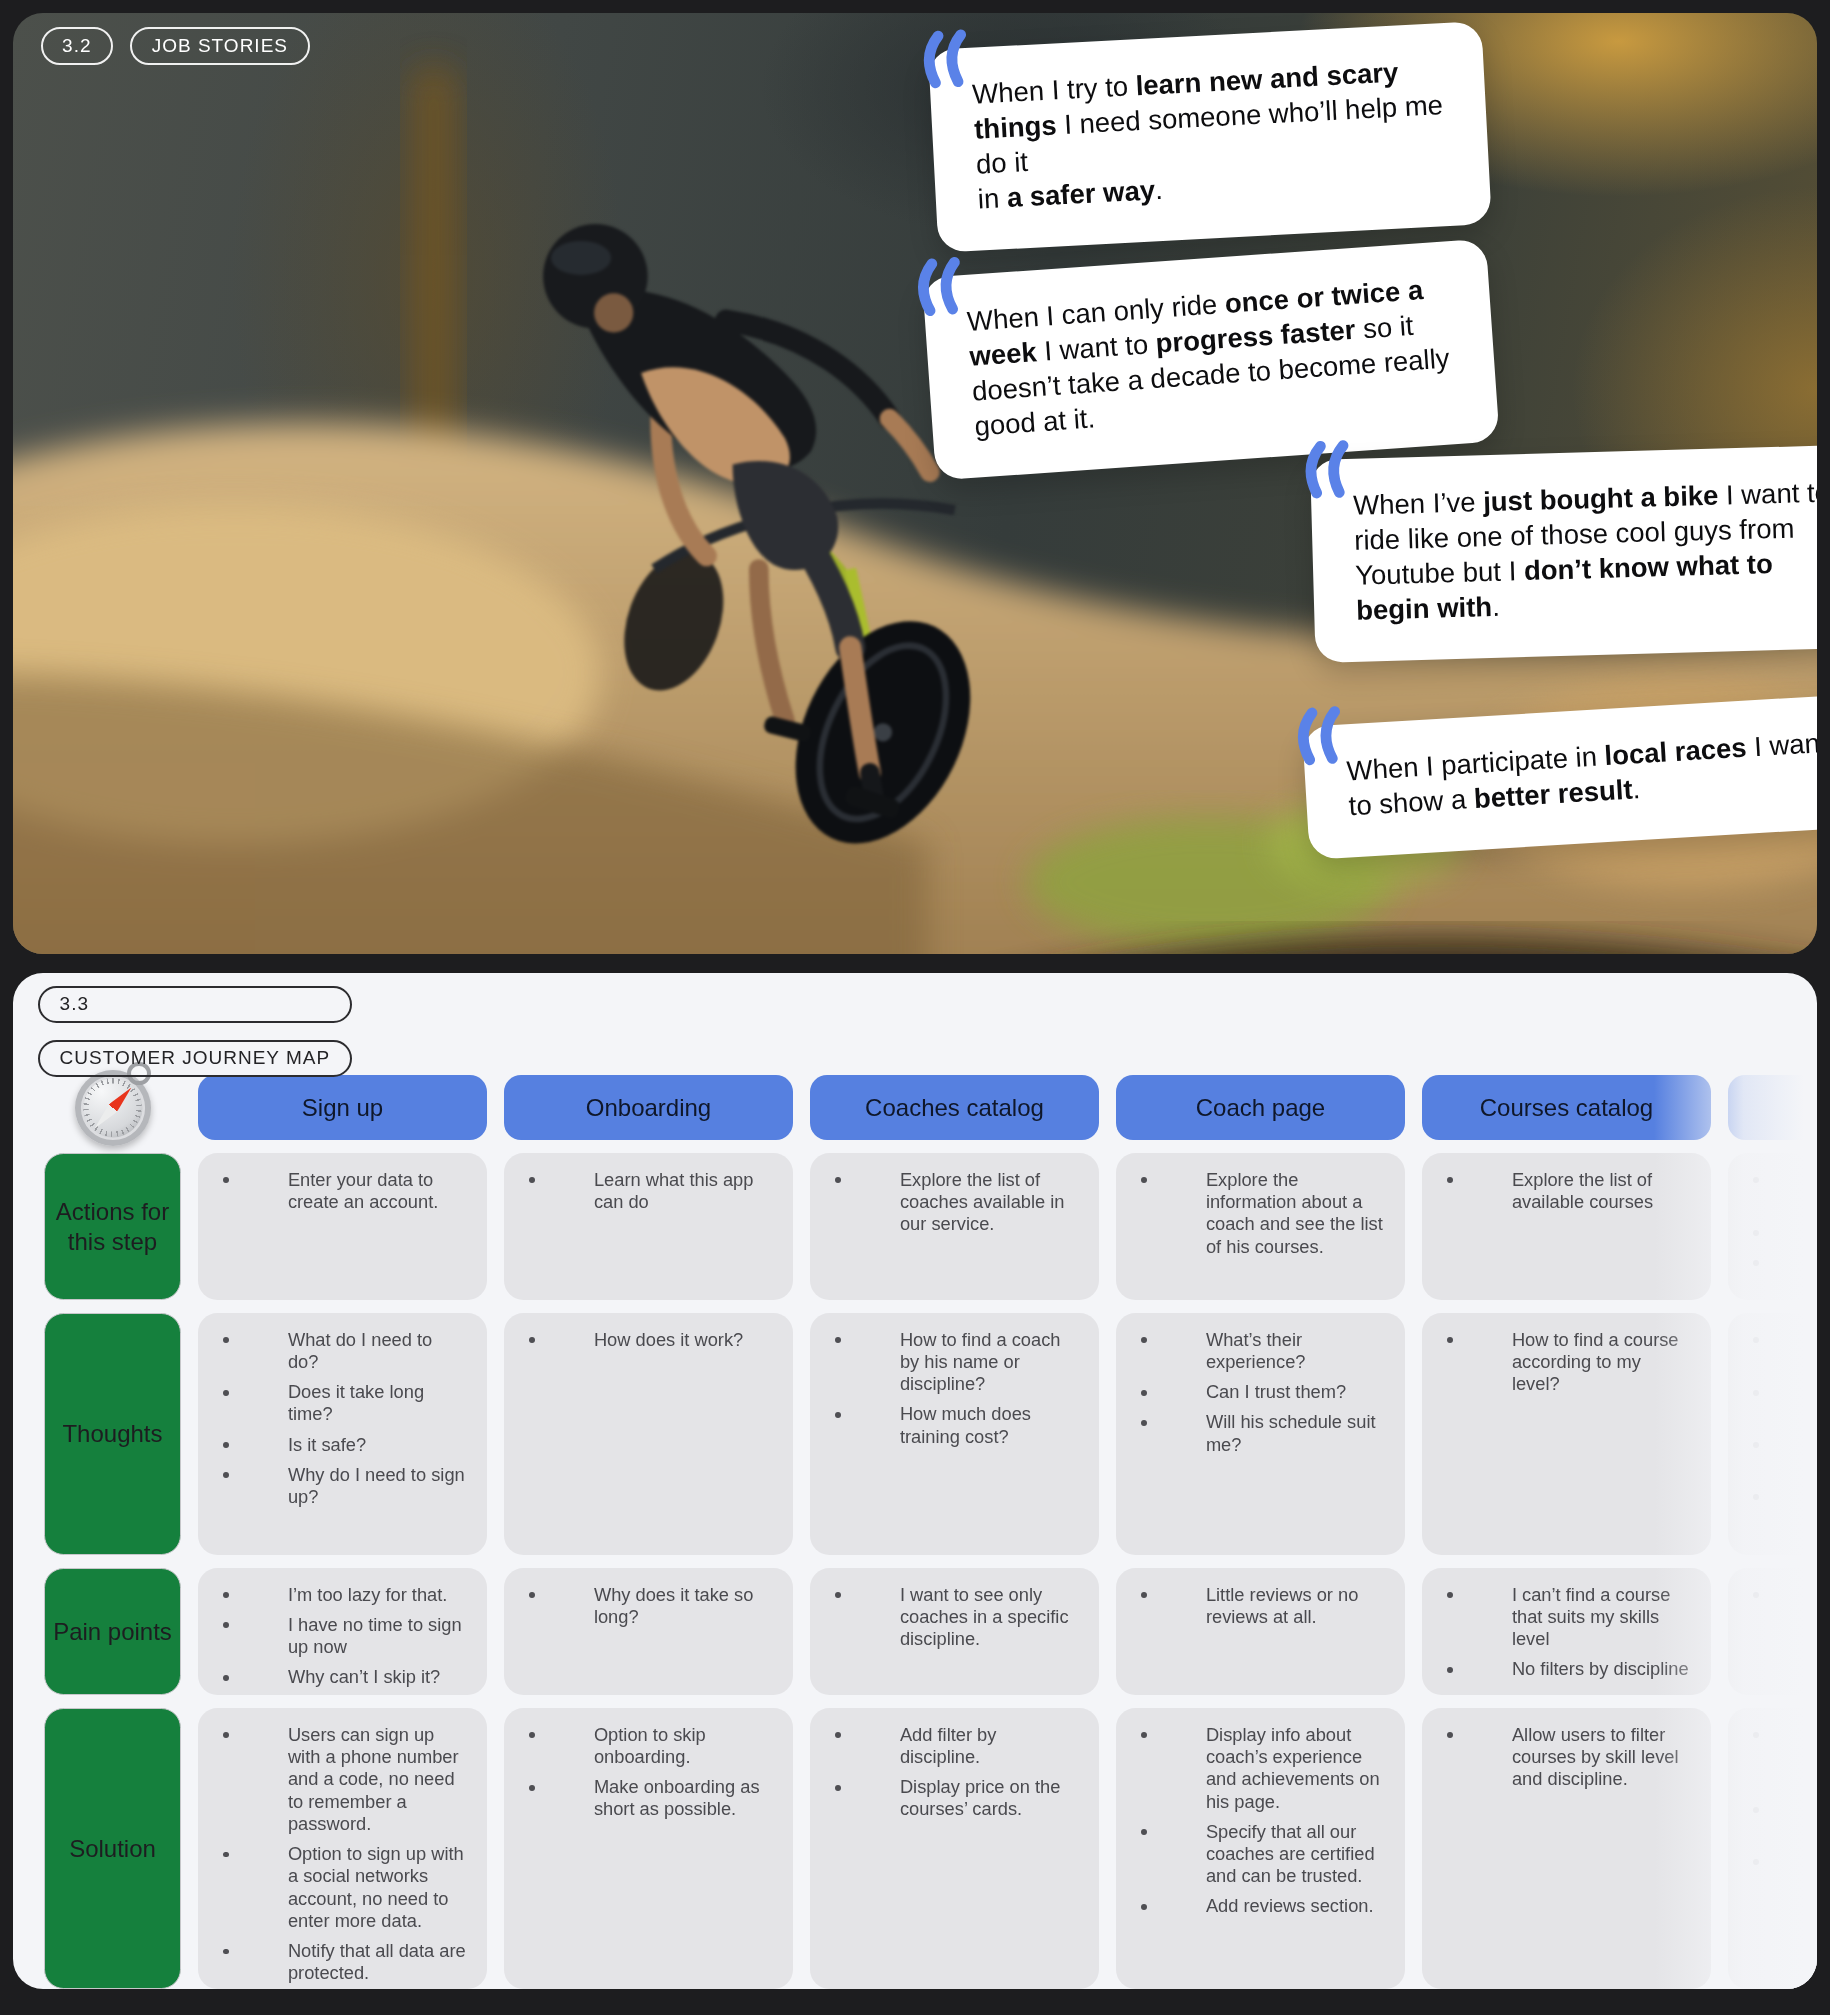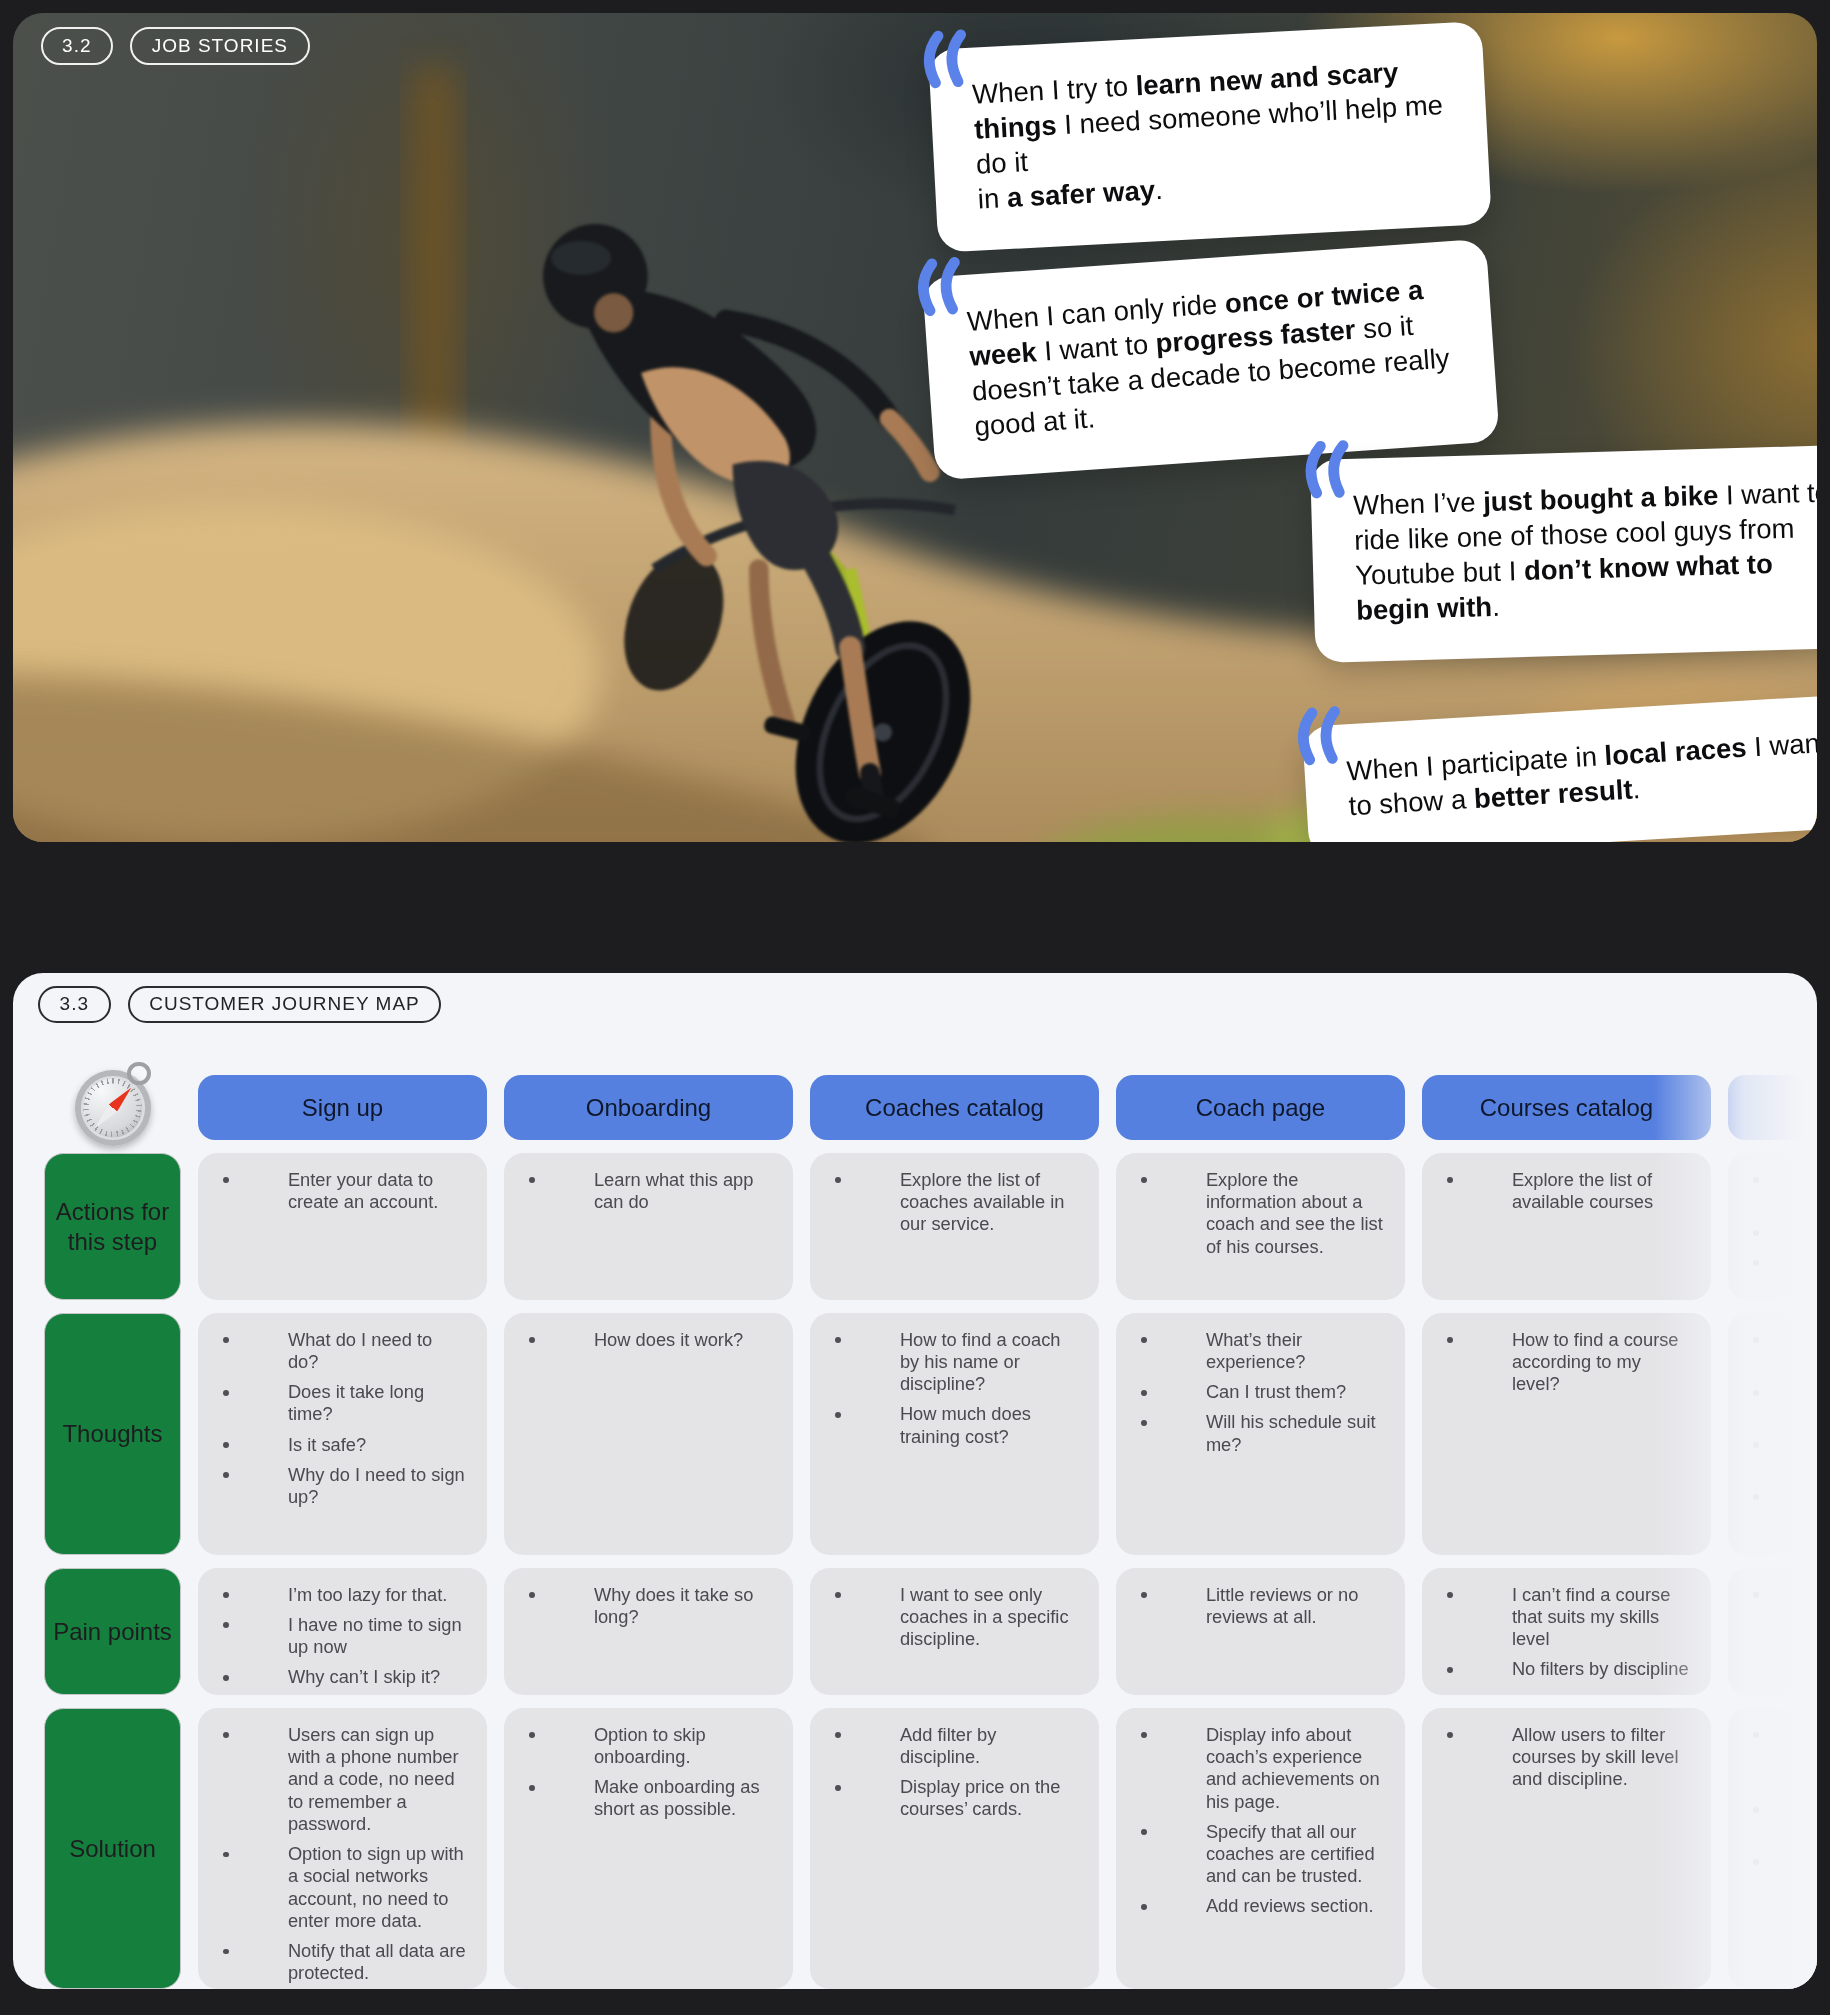--- a/index.html
+++ b/index.html
@@ -1,20 +1,20 @@
 <!DOCTYPE html>
 <html style="font-size:10.5px"><head>
 <meta charset="utf-8">
 <style>
   html,body{margin:0;padding:0;background:#1d1d1f;}
   .canvas{position:relative;width:1831px;height:2015px;background:#1d1d1f;overflow:hidden;
           font-family:"Liberation Sans",sans-serif;}
 
   
-  .photo-panel{position:absolute;left:13px;top:13px;width:1804px;height:829px;border-radius:30px;
+  .photo-panel{position:absolute;left:13px;top:13px;width:1804px;height:941px;border-radius:30px;
     overflow:hidden;
     background:linear-gradient(100deg,#4c504b 0%,#414745 28%,#353c3b 55%,#3d4139 76%,#5a5134 100%);}
   .photo-glow{position:absolute;inset:0;z-index:0;pointer-events:none;
     background:
       radial-gradient(458px 222px at 89% 3%, rgba(207,158,64,.95), transparent 70%),
       radial-gradient(340px 281px at 100% 40%, rgba(152,117,50,.8), transparent 72%),
       radial-gradient(281px 471px at 23% 28%, rgba(92,76,42,.55), transparent 70%),
       radial-gradient(327px 196px at 55% 8%, rgba(40,46,48,.8), transparent 75%);}
   .terrain{position:absolute;inset:0;z-index:1;}
   .rider{position:absolute;left:432px;top:190px;width:621px;height:758px;z-index:2;filter:blur(1.6px);}
@@ -30,21 +30,21 @@
   .bubble b{font-weight:700;}
   .qmark{position:absolute;left:-10.5px;top:-21px;}
   .b1{left:915px;top:37px;width:475px;transform:rotate(-3deg);}
   .b2{left:909px;top:265px;width:486px;transform:rotate(-4deg);}
   .b3{left:1297px;top:447px;width:485px;transform:rotate(-1.6deg);}
   .b4{left:1289px;top:714px;width:492px;transform:rotate(-3.4deg);}
 
   
   .map-panel{position:absolute;left:13px;top:973px;width:1804px;height:1016px;border-radius:30px;
     background:#f4f5f8;overflow:hidden;}
-  .map-badges{position:absolute;left:25px;top:13px;display:flex;gap:17px;z-index:2;}
+  .map-badges{position:absolute;left:25px;top:13px;display:flex;gap:17px;z-index:2;flex-direction:column;}
   .pillbadge.dark{border-color:#2c2c2f;color:#232326;}
 
   .grid{position:absolute;left:31px;top:102px;display:grid;z-index:1;
     grid-template-columns:137px repeat(6,289px);
     grid-template-rows:65px 147px 242px 127px 281px;
     column-gap:17px;row-gap:13px;}
   .colpill{background:#5680e0;border-radius:17px;display:flex;align-items:center;justify-content:center;
     color:#0f172a;font-size:24px;}
   .colpill.last{background:linear-gradient(90deg,#5680e0 0%,#7d9ce8 45%,#c9d5f5 100%);}
   .rowlabel{background:#15803d;border:1.3px solid #c6c7ca;border-radius:19.6px;display:flex;

